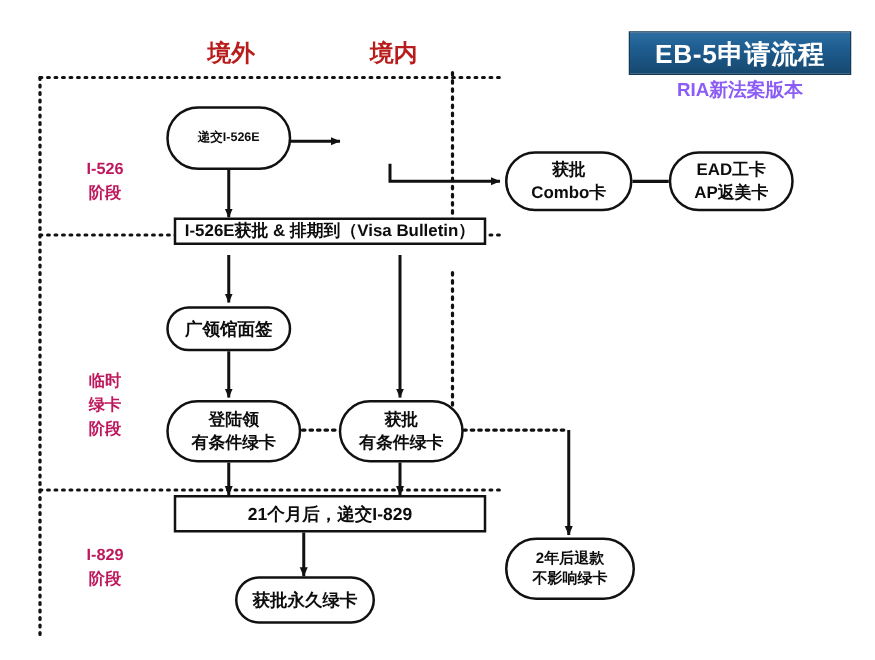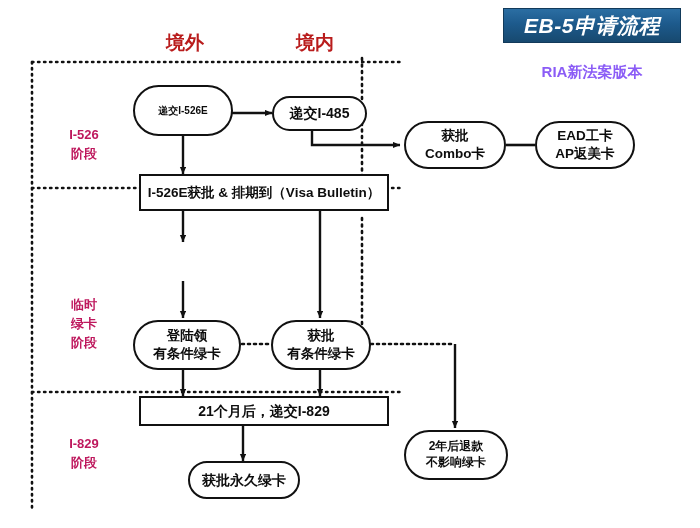--- a/index.html
+++ b/index.html
@@ -23,30 +23,29 @@
     top: 0;
     width: 700px;
     height: 528px;
     pointer-events: none;
   }
 
   
   #title-banner {
     position: absolute;
     left: 503px;
-    top: 8px;
+    top: 25px;
     width: 178px;
     height: 35px;
     background: linear-gradient(180deg, #2b6ea3 0%, #1d5a8c 45%, #17496f 100%);
     border: 1px solid #123a5a;
     display: flex;
     align-items: center;
     justify-content: center;
     box-sizing: border-box;
-    font-style: italic;
   }
   #title-banner span {
     color: #ffffff;
     font-size: 21px;
     font-weight: bold;
     letter-spacing: 0.5px;
     white-space: nowrap;
   }
   #subtitle {
     position: absolute;
@@ -162,30 +161,30 @@
   <div class="stage-label" style="left:46px; top:126px; width:76px;">I-526
 阶段</div>
   <div class="stage-label" style="left:46px; top:253px; width:76px;margin-top:43px;">临时
 绿卡
 阶段</div>
   <div class="stage-label" style="left:46px; top:435px; width:76px;">I-829
 阶段</div>
 
   <div class="node pill" style="left:133px; top:85px; width:100px; height:51px; font-size:10px;">递交I-526E</div>
 
-  <div class="node pill" style="left:272px; top:96px; width:95px; height:35px; font-size:14px;">递交I-485</div>
 
   <div class="node pill" style="left:404px; top:121px; width:102px; height:48px; font-size:13.5px;">获批
 Combo卡</div>
 
   <div class="node pill" style="left:535px; top:121px; width:100px; height:48px; font-size:13.5px;">EAD工卡
 AP返美卡</div>
 
-  <div class="node rect" style="left:139px; top:174px; width:250px; height:37px; font-size:13.5px;">I-526E获批 &amp; 排期到（Visa Bulletin）</div>
+  <div class="node rect" style="left:139px; top:174px; width:250px; height:22px; font-size:13.5px;">I-526E获批 &amp; 排期到（Visa Bulletin）</div>
 
+  <div class="node pill" style="left:133px; top:245px; width:100px; height:36px; font-size:14px;">广领馆面签</div>
 
   <div class="node pill" style="left:133px; top:320px; width:108px; height:50px; font-size:13.5px;">登陆领
 有条件绿卡</div>
 
   <div class="node pill" style="left:271px; top:320px; width:100px; height:50px; font-size:13.5px;">获批
 有条件绿卡</div>
 
   <div class="node rect" style="left:139px; top:396px; width:250px; height:30px; font-size:14px;">21个月后，递交I-829</div>
 
   <div class="node pill" style="left:404px; top:430px; width:104px; height:50px; font-size:12px;">2年后退款

